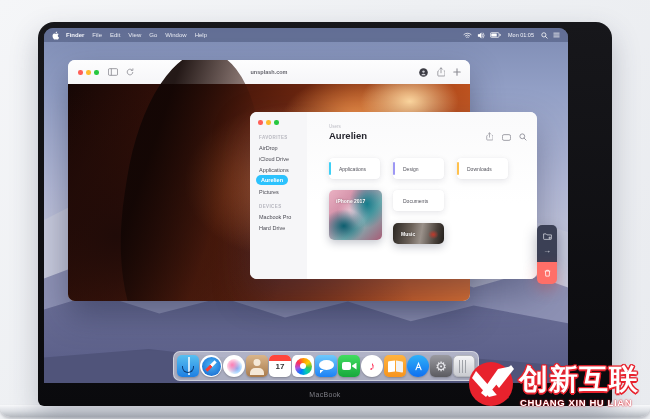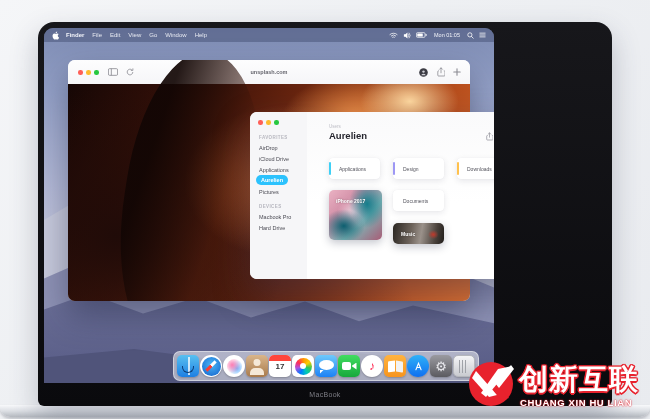--- a/index.html
+++ b/index.html
@@ -8,21 +8,21 @@
          background:linear-gradient(135deg,#f5f6f8 0%,#eef0f3 40%,#e9ebef 100%);}
   
   .base{position:absolute;left:0;top:405px;width:650px;height:12px;z-index:1;
         background:linear-gradient(180deg,#f8f9fb 0%,#dcdfe4 50%,#b4b8bf 100%);
         border-radius:0 0 10px 10px;box-shadow:0 2px 3px rgba(40,45,60,.25);}
   .screen{position:absolute;left:38px;top:22px;width:574px;height:384px;z-index:2;
           background:linear-gradient(180deg,#17171b,#0a0a0d);
           border-radius:16px 16px 6px 6px;box-shadow:0 12px 28px rgba(55,60,85,.28);}
   .chin{position:absolute;left:0;right:0;bottom:0;height:23px;display:flex;align-items:center;justify-content:center;}
   .chin span{font-size:7px;color:#7e7e85;letter-spacing:.3px;}
-  .display{position:absolute;left:6px;top:6px;width:450px;height:355px;overflow:hidden;
+  .display{position:absolute;left:6px;top:6px;width:524px;height:355px;overflow:hidden;
            border-radius:9px 9px 0 0;
            background:linear-gradient(180deg,#7e8cb4 0%,#93a0c6 18%,#b3b9d6 45%,#c3c6da 62%,#9fa3c2 100%);}
   
   .wp{position:absolute;left:0;right:0;bottom:0;}
   .wp-haze{top:44%;background:#c6c9db;
     clip-path:polygon(0 18%,6% 10%,13% 16%,20% 8%,28% 18%,36% 10%,45% 20%,54% 12%,63% 22%,72% 14%,81% 24%,90% 16%,100% 24%,100% 100%,0 100%);}
   .wp-mid{top:58%;background:#8d91b4;
     clip-path:polygon(0 30%,9% 18%,18% 30%,27% 14%,38% 32%,50% 18%,60% 34%,70% 22%,82% 36%,92% 26%,100% 36%,100% 100%,0 100%);}
   .wp-near{top:72%;background:linear-gradient(180deg,#6d7199,#575b85);
     clip-path:polygon(0 26%,10% 10%,22% 30%,34% 14%,46% 34%,58% 18%,70% 38%,82% 22%,100% 40%,100% 100%,0 100%);}

